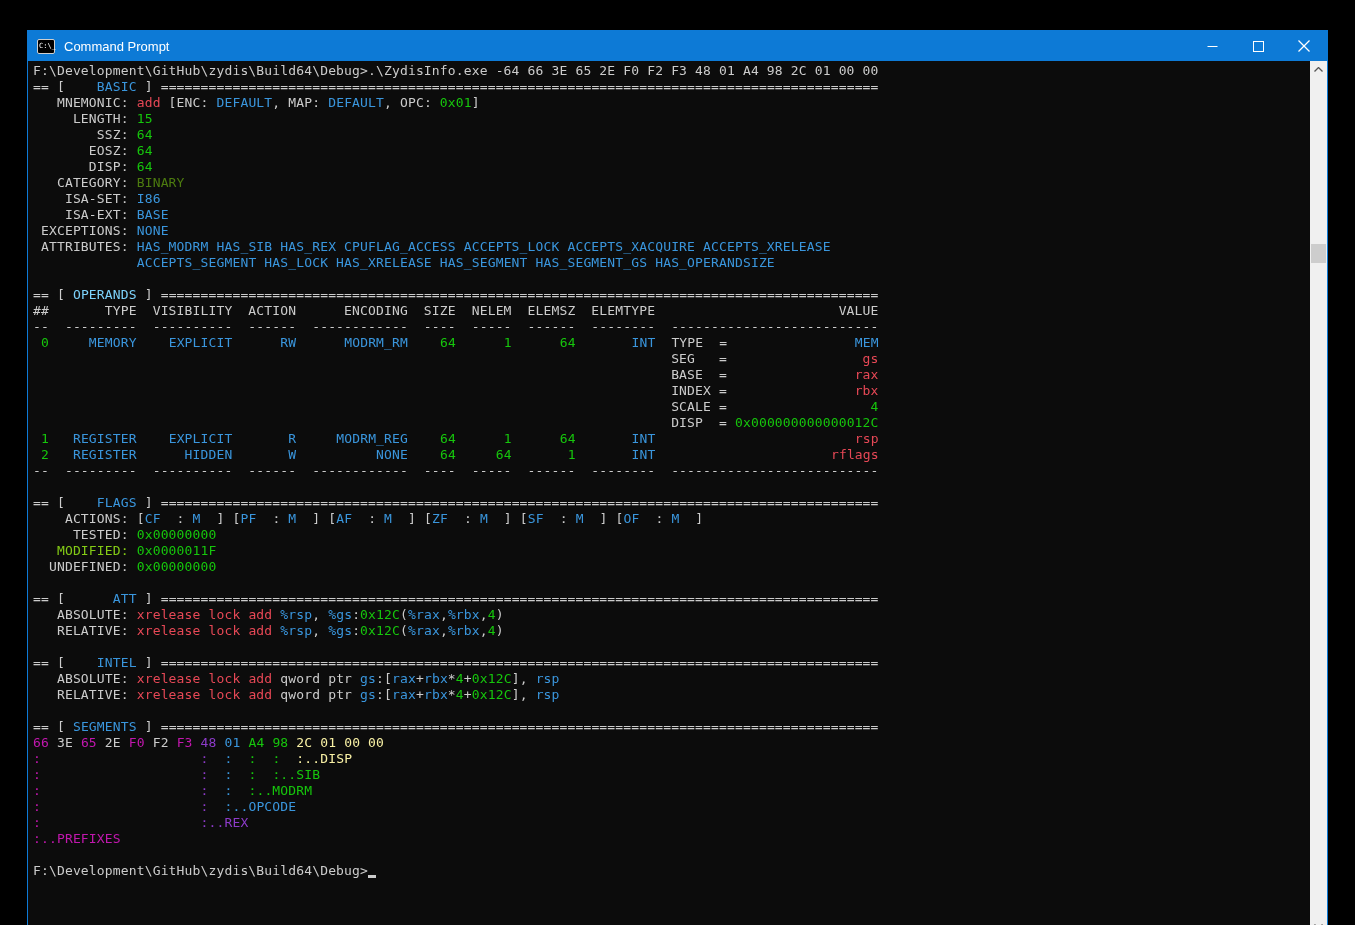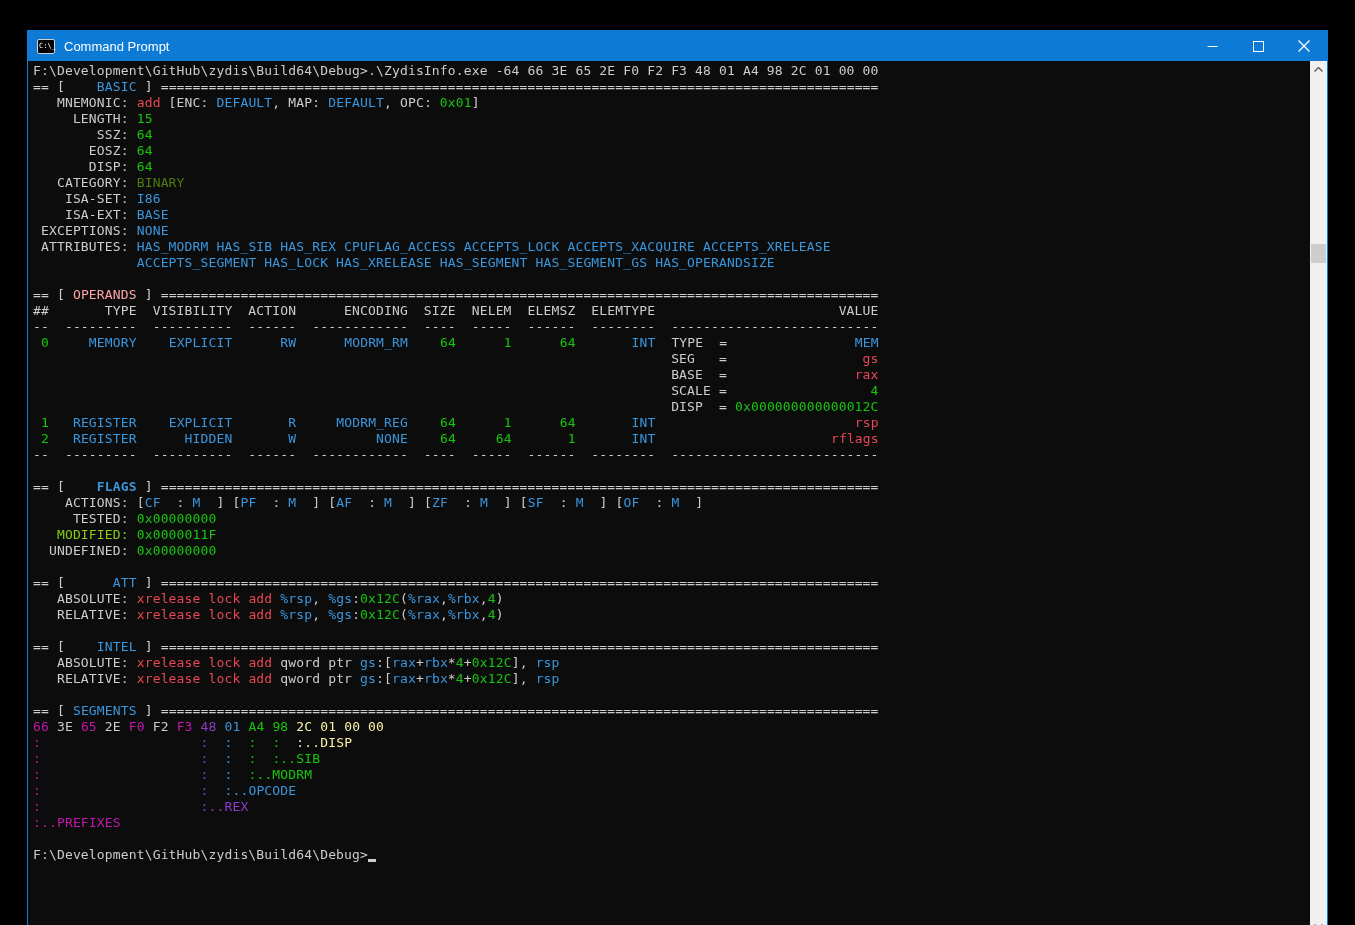--- a/index.html
+++ b/index.html
@@ -65,33 +65,34 @@
         <div class="tline"><span style="color: rgb(204, 204, 204);">        SSZ: </span><span style="color: rgb(22, 198, 12);">64</span></div>
         <div class="tline"><span style="color: rgb(204, 204, 204);">       EOSZ: </span><span style="color: rgb(22, 198, 12);">64</span></div>
         <div class="tline"><span style="color: rgb(204, 204, 204);">       DISP: </span><span style="color: rgb(22, 198, 12);">64</span></div>
         <div class="tline"><span style="color: rgb(204, 204, 204);">   CATEGORY: </span><span style="color: #4d7c0f;">BINARY</span></div>
         <div class="tline"><span style="color: rgb(204, 204, 204);">    ISA-SET: </span><span style="color: rgb(58, 150, 221);">I86</span></div>
         <div class="tline"><span style="color: rgb(204, 204, 204);">    ISA-EXT: </span><span style="color: rgb(58, 150, 221);">BASE</span></div>
         <div class="tline"><span style="color: rgb(204, 204, 204);"> EXCEPTIONS: </span><span style="color: rgb(58, 150, 221);">NONE</span></div>
         <div class="tline"><span style="color: rgb(204, 204, 204);"> ATTRIBUTES: </span><span style="color: rgb(58, 150, 221); text-align: center;">HAS_MODRM HAS_SIB HAS_REX CPUFLAG_ACCESS ACCEPTS_LOCK ACCEPTS_XACQUIRE ACCEPTS_XRELEASE</span></div>
         <div class="tline"><span style="color: rgb(204, 204, 204);">             </span><span style="color: rgb(58, 150, 221);">ACCEPTS_SEGMENT HAS_LOCK HAS_XRELEASE HAS_SEGMENT HAS_SEGMENT_GS HAS_OPERANDSIZE</span></div>
         <div class="tline">&nbsp;</div>
-        <div class="tline"><span style="color: rgb(204, 204, 204);">== [</span><span style="color: #fca5a5;"> OPERANDS</span><span style="color: rgb(204, 204, 204);"> ] </span><span style="color: rgb(204, 204, 204);">==========================================================================================</span></div>
+        <div class="tline"><span style="color: rgb(204, 204, 204);">== [</span><span style="color: #7dd3fc;"> OPERANDS</span><span style="color: rgb(204, 204, 204);"> ] </span><span style="color: rgb(204, 204, 204);">==========================================================================================</span></div>
         <div class="tline"><span style="color: rgb(204, 204, 204);">##       TYPE  VISIBILITY  ACTION      ENCODING  SIZE  NELEM  ELEMSZ  ELEMTYPE                       VALUE</span></div>
         <div class="tline"><span style="color: rgb(204, 204, 204);">--  ---------  ----------  ------  ------------  ----  -----  ------  --------  --------------------------</span></div>
         <div class="tline"><span style="color: rgb(22, 198, 12);"> 0</span><span style="color: rgb(204, 204, 204);">  </span><span style="color: rgb(58, 150, 221);">   MEMORY</span><span style="color: rgb(204, 204, 204);">  </span><span style="color: rgb(58, 150, 221);">  EXPLICIT</span><span style="color: rgb(204, 204, 204);">  </span><span style="color: rgb(58, 150, 221);">    RW</span><span style="color: rgb(204, 204, 204);">  </span><span style="color: rgb(58, 150, 221);">    MODRM_RM</span><span style="color: rgb(204, 204, 204);">  </span><span style="color: rgb(22, 198, 12);">  64</span><span style="color: rgb(204, 204, 204);">  </span><span style="color: rgb(22, 198, 12);">    1</span><span style="color: rgb(204, 204, 204);">  </span><span style="color: rgb(22, 198, 12);">    64</span><span style="color: rgb(204, 204, 204);">  </span><span style="color: rgb(58, 150, 221);">     INT</span><span style="color: rgb(204, 204, 204);">  TYPE  =</span><span style="color: rgb(204, 204, 204);">                </span><span style="color: rgb(58, 150, 221);">MEM</span></div>
         <div class="tline"><span style="color: rgb(204, 204, 204);">                                                                                </span><span style="color: rgb(204, 204, 204);">SEG   =</span><span style="color: rgb(204, 204, 204);">                 </span><span style="color: rgb(231, 72, 86);">gs</span></div>
         <div class="tline"><span style="color: rgb(204, 204, 204);">                                                                                </span><span style="color: rgb(204, 204, 204);">BASE  =</span><span style="color: rgb(204, 204, 204);">                </span><span style="color: rgb(231, 72, 86);">rax</span></div>
+        <div class="tline"><span style="color: rgb(204, 204, 204);">                                                                                </span><span style="color: rgb(204, 204, 204);">INDEX =</span><span style="color: rgb(204, 204, 204);">                </span><span style="color: rgb(231, 72, 86);">rbx</span></div>
         <div class="tline"><span style="color: rgb(204, 204, 204);">                                                                                </span><span style="color: rgb(204, 204, 204);">SCALE =</span><span style="color: rgb(204, 204, 204);">                  </span><span style="color: rgb(22, 198, 12);">4</span></div>
         <div class="tline"><span style="color: rgb(204, 204, 204);">                                                                                </span><span style="color: rgb(204, 204, 204);">DISP  = </span><span style="color: rgb(22, 198, 12);">0x000000000000012C</span></div>
         <div class="tline"><span style="color: rgb(22, 198, 12);"> 1</span><span style="color: rgb(204, 204, 204);">  </span><span style="color: rgb(58, 150, 221);"> REGISTER</span><span style="color: rgb(204, 204, 204);">  </span><span style="color: rgb(58, 150, 221);">  EXPLICIT</span><span style="color: rgb(204, 204, 204);">  </span><span style="color: rgb(58, 150, 221);">     R</span><span style="color: rgb(204, 204, 204);">  </span><span style="color: rgb(58, 150, 221);">   MODRM_REG</span><span style="color: rgb(204, 204, 204);">  </span><span style="color: rgb(22, 198, 12);">  64</span><span style="color: rgb(204, 204, 204);">  </span><span style="color: rgb(22, 198, 12);">    1</span><span style="color: rgb(204, 204, 204);">  </span><span style="color: rgb(22, 198, 12);">    64</span><span style="color: rgb(204, 204, 204);">  </span><span style="color: rgb(58, 150, 221);">     INT</span><span style="color: rgb(204, 204, 204);">                         </span><span style="color: rgb(231, 72, 86);">rsp</span></div>
         <div class="tline"><span style="color: rgb(22, 198, 12);"> 2</span><span style="color: rgb(204, 204, 204);">  </span><span style="color: rgb(58, 150, 221);"> REGISTER</span><span style="color: rgb(204, 204, 204);">  </span><span style="color: rgb(58, 150, 221);">    HIDDEN</span><span style="color: rgb(204, 204, 204);">  </span><span style="color: rgb(58, 150, 221);">     W</span><span style="color: rgb(204, 204, 204);">  </span><span style="color: rgb(58, 150, 221);">        NONE</span><span style="color: rgb(204, 204, 204);">  </span><span style="color: rgb(22, 198, 12);">  64</span><span style="color: rgb(204, 204, 204);">  </span><span style="color: rgb(22, 198, 12);">   64</span><span style="color: rgb(204, 204, 204);">  </span><span style="color: rgb(22, 198, 12);">     1</span><span style="color: rgb(204, 204, 204);">  </span><span style="color: rgb(58, 150, 221);">     INT</span><span style="color: rgb(204, 204, 204);">                      </span><span style="color: rgb(231, 72, 86);">rflags</span></div>
         <div class="tline"><span style="color: rgb(204, 204, 204);">--  ---------  ----------  ------  ------------  ----  -----  ------  --------  --------------------------</span></div>
         <div class="tline">&nbsp;</div>
-        <div class="tline"><span style="color: rgb(204, 204, 204);">== [</span><span style="color: rgb(58, 150, 221); font-weight: bold;">    FLAGS</span><span style="color: rgb(204, 204, 204);"> ] </span><span style="color: rgb(204, 204, 204);">==========================================================================================</span></div>
+        <div class="tline"><span style="color: rgb(204, 204, 204);">== [</span><span style="color: rgb(58, 150, 221);">    FLAGS</span><span style="color: rgb(204, 204, 204);"> ] </span><span style="color: rgb(204, 204, 204);">==========================================================================================</span></div>
         <div class="tline"><span style="color: rgb(204, 204, 204);">    ACTIONS: [</span><span style="color: rgb(58, 150, 221);">CF</span><span style="color: rgb(204, 204, 204);">  : </span><span style="color: rgb(58, 150, 221);">M</span><span style="color: rgb(204, 204, 204);">  ] [</span><span style="color: rgb(58, 150, 221);">PF</span><span style="color: rgb(204, 204, 204);">  : </span><span style="color: rgb(58, 150, 221);">M</span><span style="color: rgb(204, 204, 204);">  ] [</span><span style="color: rgb(58, 150, 221);">AF</span><span style="color: rgb(204, 204, 204);">  : </span><span style="color: rgb(58, 150, 221);">M</span><span style="color: rgb(204, 204, 204);">  ] [</span><span style="color: rgb(58, 150, 221);">ZF</span><span style="color: rgb(204, 204, 204);">  : </span><span style="color: rgb(58, 150, 221);">M</span><span style="color: rgb(204, 204, 204);">  ] [</span><span style="color: rgb(58, 150, 221);">SF</span><span style="color: rgb(204, 204, 204);">  : </span><span style="color: rgb(58, 150, 221);">M</span><span style="color: rgb(204, 204, 204);">  ] [</span><span style="color: rgb(58, 150, 221);">OF</span><span style="color: rgb(204, 204, 204);">  : </span><span style="color: rgb(58, 150, 221);">M</span><span style="color: rgb(204, 204, 204);">  ]</span></div>
         <div class="tline"><span style="color: rgb(204, 204, 204);">     TESTED: </span><span style="color: rgb(22, 198, 12);">0x00000000</span></div>
         <div class="tline"><span style="color: #84cc16;">   MODIFIED: </span><span style="color: rgb(22, 198, 12);">0x0000011F</span></div>
         <div class="tline"><span style="color: rgb(204, 204, 204);">  UNDEFINED: </span><span style="color: rgb(22, 198, 12);">0x00000000</span></div>
         <div class="tline">&nbsp;</div>
         <div class="tline"><span style="color: rgb(204, 204, 204);">== [</span><span style="color: rgb(58, 150, 221);">      ATT</span><span style="color: rgb(204, 204, 204);"> ] </span><span style="color: rgb(204, 204, 204);">==========================================================================================</span></div>
         <div class="tline"><span style="color: rgb(204, 204, 204);">   ABSOLUTE: </span><span style="color: rgb(231, 72, 86);">xrelease lock add</span><span style="color: rgb(204, 204, 204);"> </span><span style="color: rgb(58, 150, 221);">%rsp</span><span style="color: rgb(204, 204, 204);">, </span><span style="color: rgb(58, 150, 221);">%gs</span><span style="color: rgb(204, 204, 204);">:</span><span style="color: rgb(22, 198, 12);">0x12C</span><span style="color: rgb(204, 204, 204);">(</span><span style="color: rgb(58, 150, 221);">%rax</span><span style="color: rgb(204, 204, 204);">,</span><span style="color: rgb(58, 150, 221);">%rbx</span><span style="color: rgb(204, 204, 204);">,</span><span style="color: rgb(22, 198, 12);">4</span><span style="color: rgb(204, 204, 204);">)</span></div>
         <div class="tline"><span style="color: rgb(204, 204, 204);">   RELATIVE: </span><span style="color: rgb(231, 72, 86);">xrelease lock add</span><span style="color: rgb(204, 204, 204);"> </span><span style="color: rgb(58, 150, 221);">%rsp</span><span style="color: rgb(204, 204, 204);">, </span><span style="color: rgb(58, 150, 221);">%gs</span><span style="color: rgb(204, 204, 204);">:</span><span style="color: rgb(22, 198, 12);">0x12C</span><span style="color: rgb(204, 204, 204);">(</span><span style="color: rgb(58, 150, 221);">%rax</span><span style="color: rgb(204, 204, 204);">,</span><span style="color: rgb(58, 150, 221);">%rbx</span><span style="color: rgb(204, 204, 204);">,</span><span style="color: rgb(22, 198, 12);">4</span><span style="color: rgb(204, 204, 204);">)</span></div>
         <div class="tline">&nbsp;</div>
         <div class="tline"><span style="color: rgb(204, 204, 204);">== [</span><span style="color: rgb(58, 150, 221);">    INTEL</span><span style="color: rgb(204, 204, 204);"> ] </span><span style="color: rgb(204, 204, 204);">==========================================================================================</span></div>

